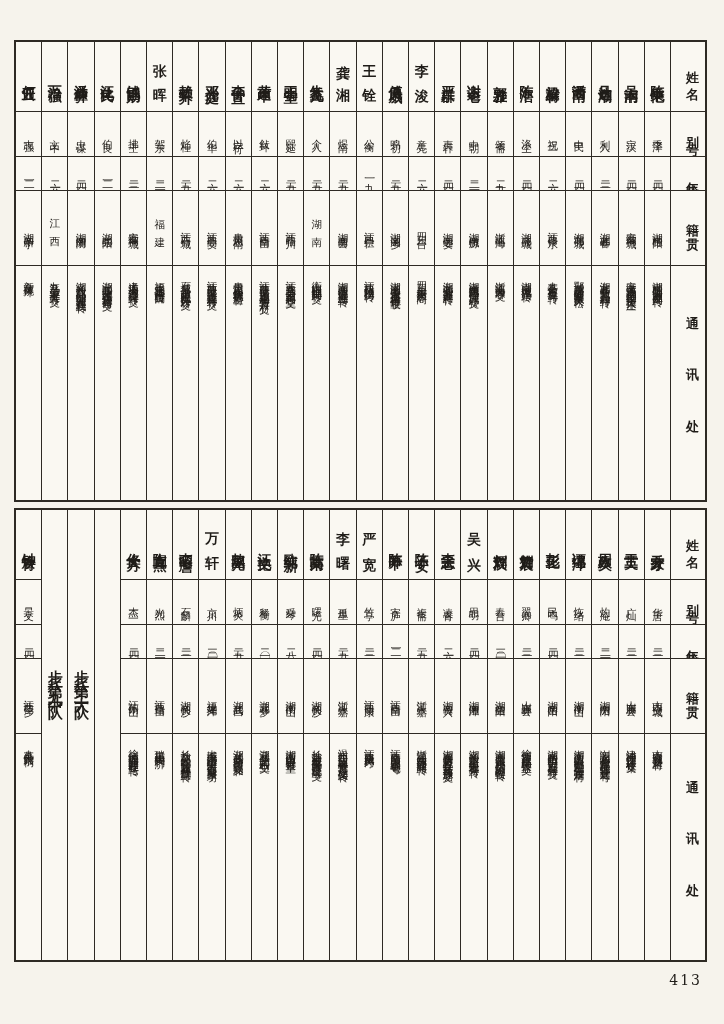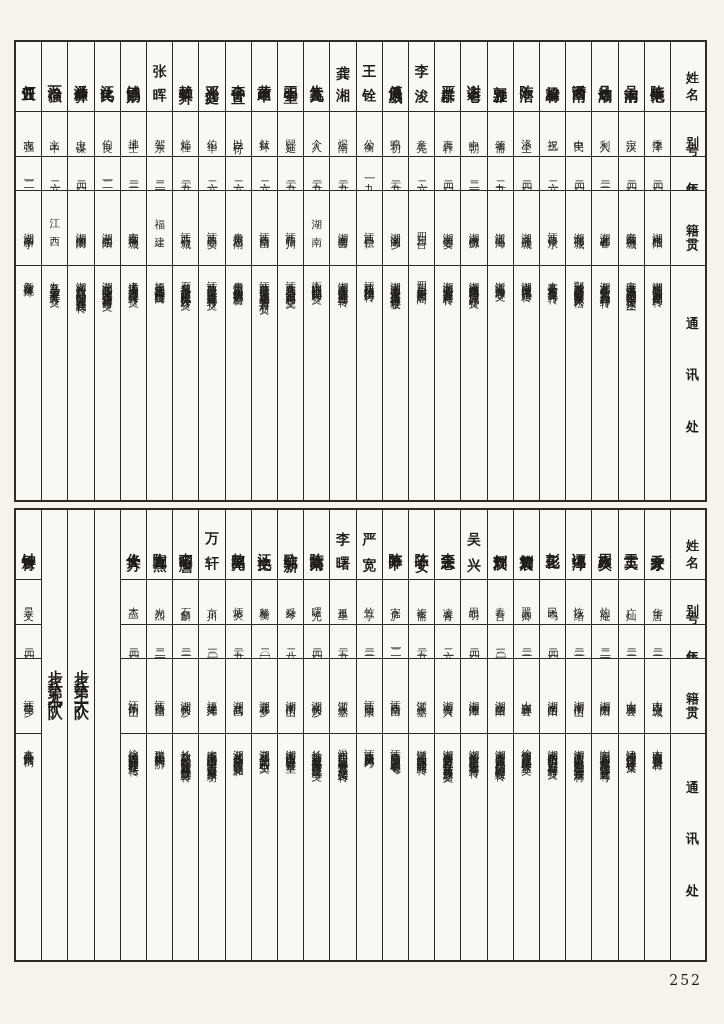--- a/index.html
+++ b/index.html
@@ -389,14 +389,14 @@
         <div class="cell full">步兵第九中队</div>
       </div>
       <div class="col">
         <div class="cell c-name rb">钟焕青</div>
         <div class="cell c-alias rb">景文</div>
         <div class="cell c-age rb">二四</div>
         <div class="cell c-native rb">江西萍乡</div>
         <div class="cell c-addr">本县钟氏宗祠</div>
       </div>
     </div>
-  <div class="page-number">252</div>
+  <div class="page-number">413</div>
 </div>
 
 </body></html>

